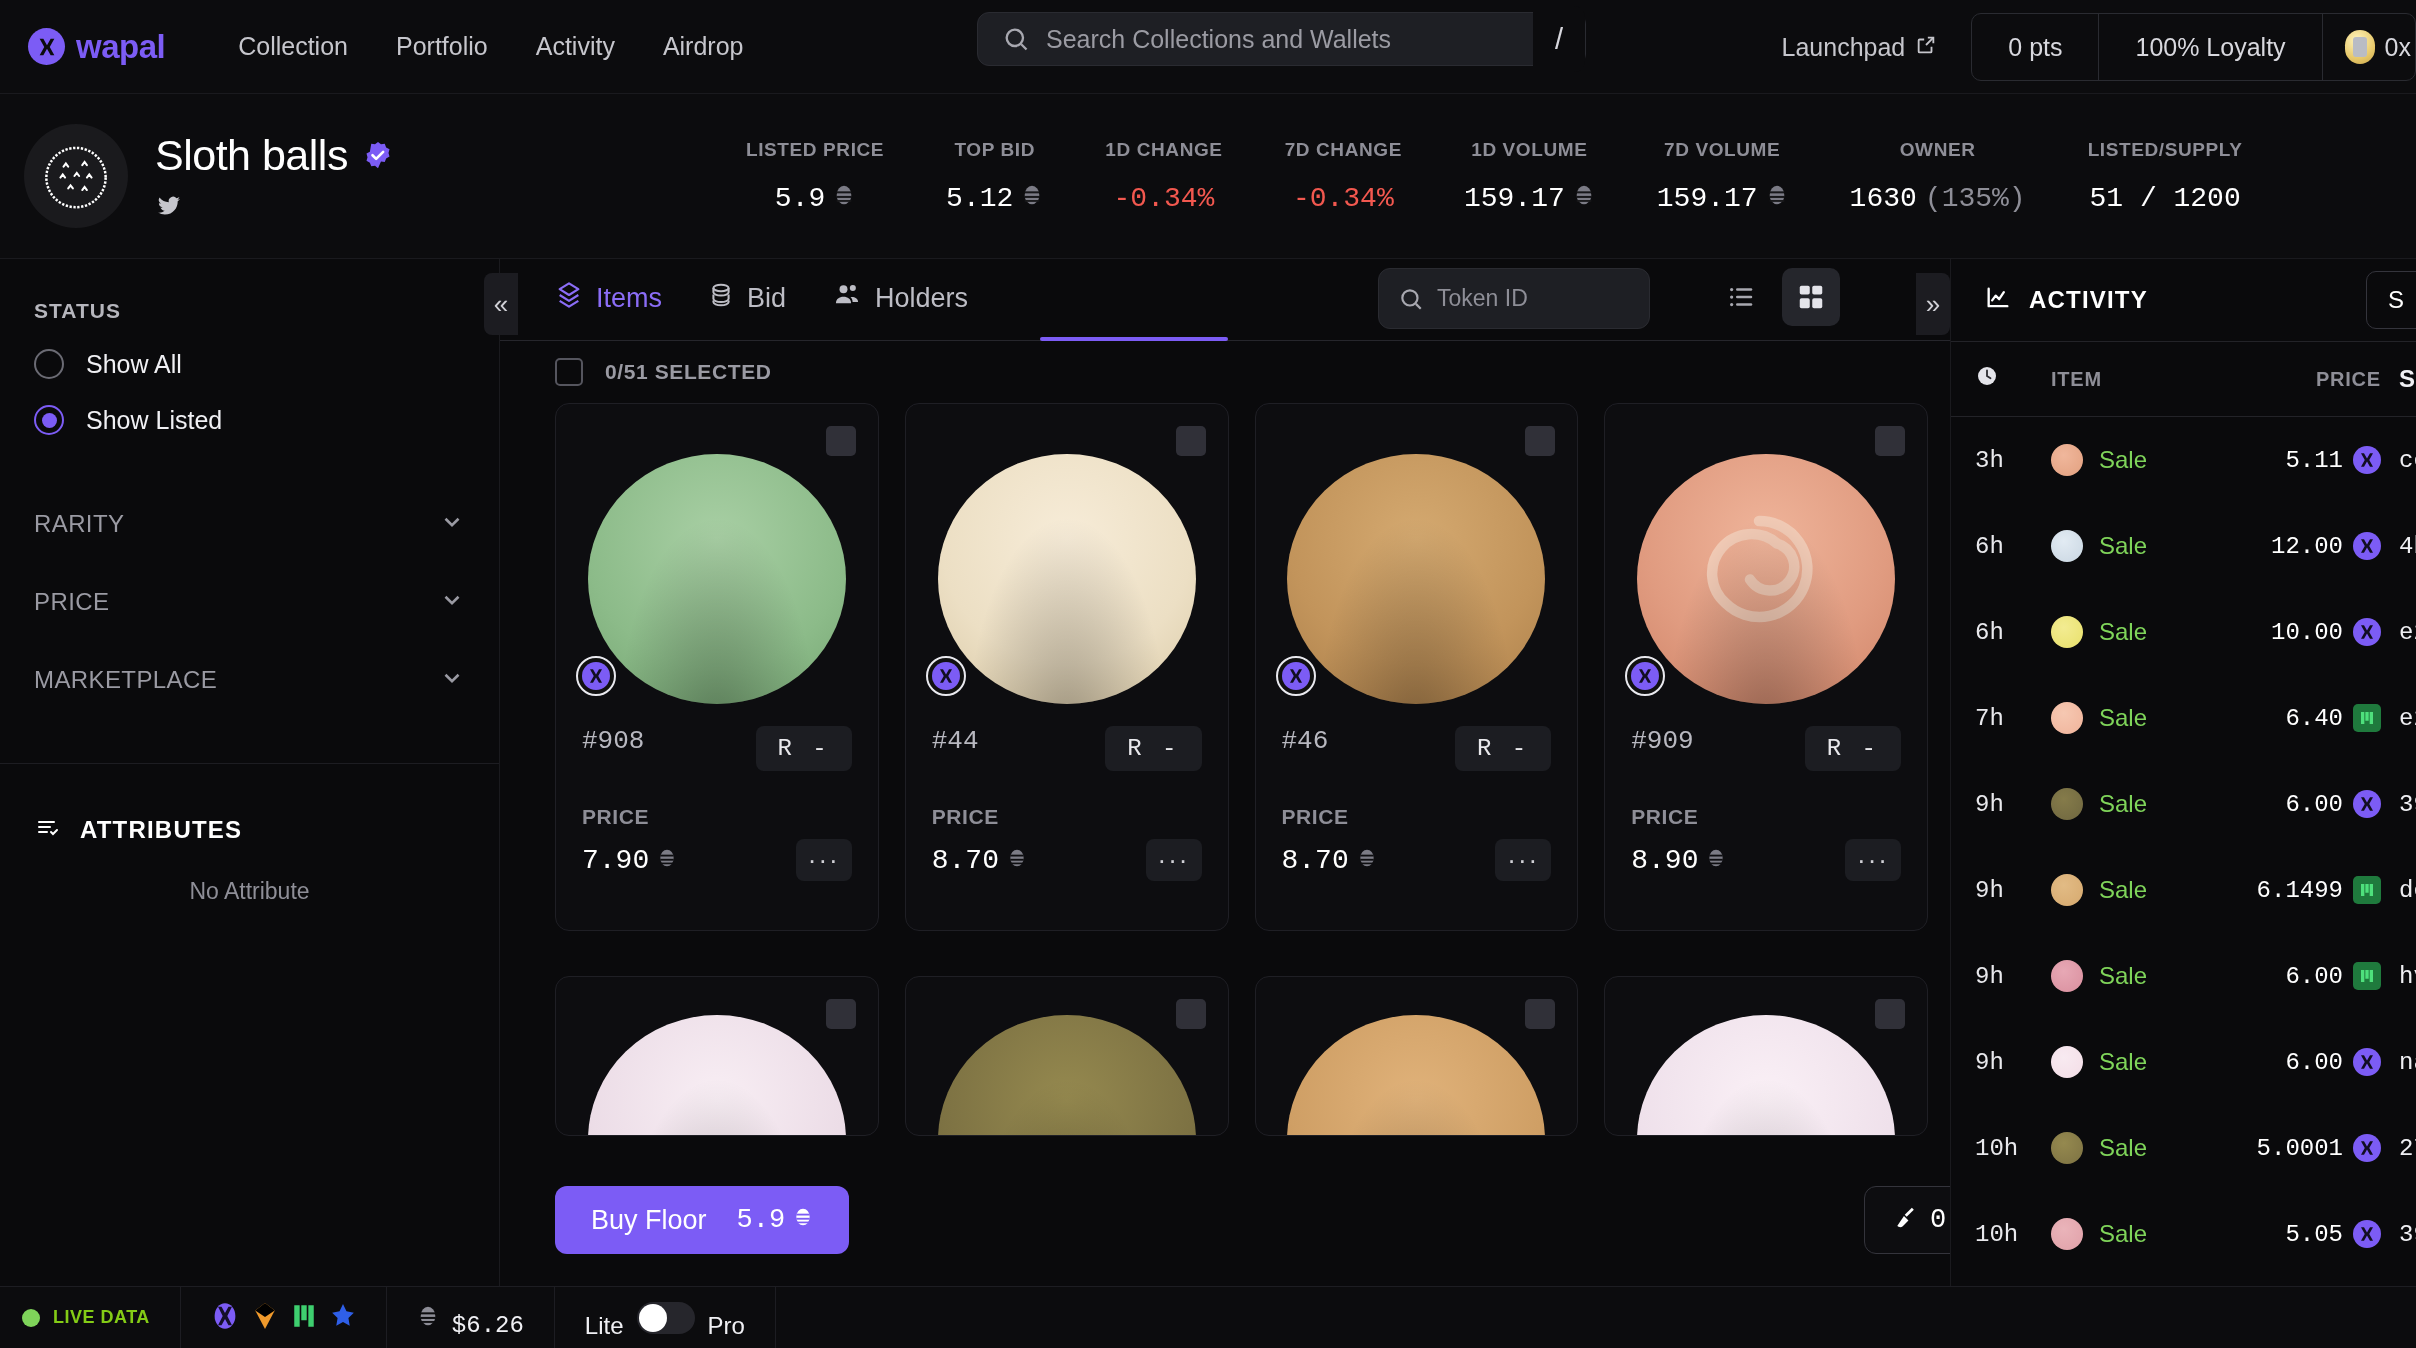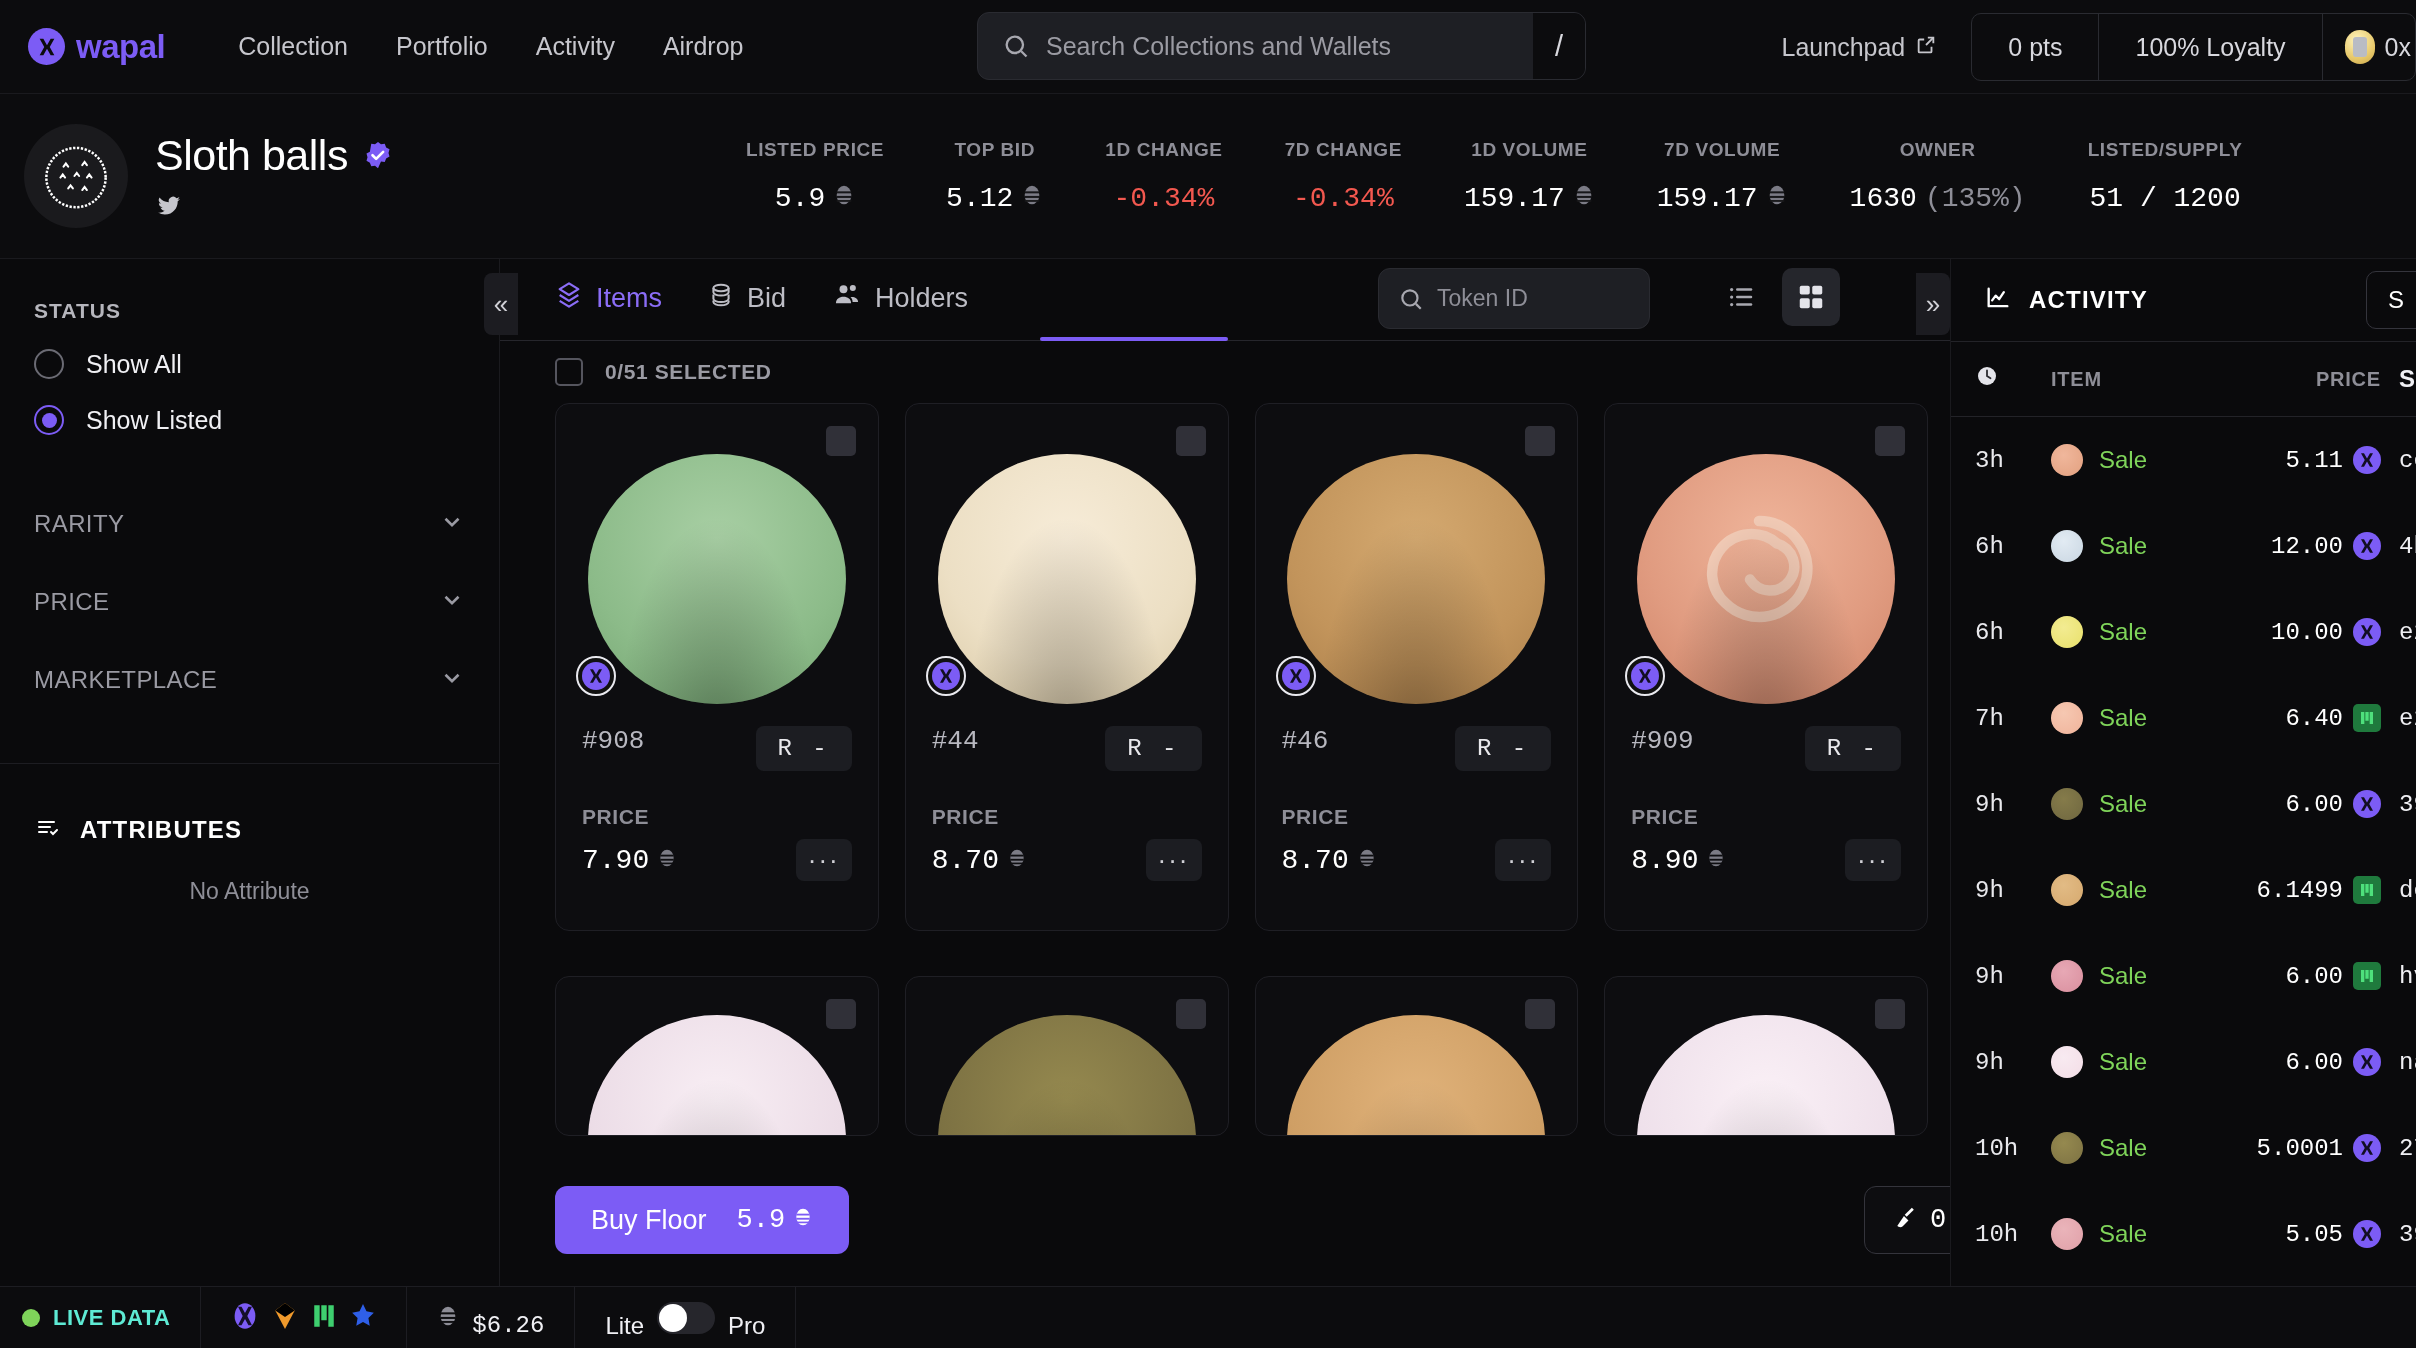--- a/index.html
+++ b/index.html
@@ -24,21 +24,21 @@
   .brand-mark {
     width: 37px; height: 37px; border-radius: 50%;
     background: #7c5cf5; display: flex; align-items: center; justify-content: center;
   }
   .brand-text { font-size: 33px; font-weight: 700; color: #7c5cf5; letter-spacing: -0.5px; }
   .navlinks { display: flex; gap: 48px; margin-left: 73px; }
   .navlink { font-size: 25px; color: #c6c6cc; cursor: pointer; }
 
   #searchwrap {
     position: absolute; left: 977px; top: 12px;
-    width: 609px; height: 68px;
+    width: 609px; height: 54px;
     background: #1e1f24; border: 1px solid #2a2b31; border-radius: 12px;
     display: flex; align-items: center;
   }
   #searchwrap .sicon { margin-left: 24px; margin-right: 16px; display:flex; }
   #searchinput {
     flex: 1; background: transparent; border: none; outline: none;
     font-size: 25px; color: #e8e8ec; font-family: "Liberation Sans", sans-serif;
   }
   #searchinput::placeholder { color: #9b9ba3; }
   .slash-key {
@@ -211,21 +211,21 @@
   .mk-chip.sq { border-radius: 5px; }
 
   
   #statusbar {
     height: 62px; display:flex; align-items:center;
     background:#0c0c0e; border-top: 1px solid #1d1d22;
   }
   .sb-cell { display:flex; align-items:center; gap: 13px; padding: 0 30px; height: 62px; border-right: 1px solid #1d1d22; }
   .sb-cell:first-child { padding-left: 22px; }
   .live-dot { width: 18px; height: 18px; border-radius:50%; background:#7fd45a; }
-  .live-txt { font-size: 22px; font-weight:700; color:#5eead4; letter-spacing:0.5px; }
+  .live-txt { font-size: 18px; font-weight:700; color:#84cc16; letter-spacing:0.5px; }
   .sb-txt { font-size: 24px; color:#f0f0f4;margin-top:16px; }
   .toggle-pill { width: 58px; height: 32px; border-radius: 16px; background:#26262c; position:relative; cursor:pointer;}
   .toggle-pill::after { content:""; position:absolute; left:2px; top:2px; width:28px;height:28px;border-radius:50%;background:#fff; }
   .sb-spacer { flex:1; }
 </style>
 </head>
 <body>
 
 <div id="topnav">
   <div class="brand">

